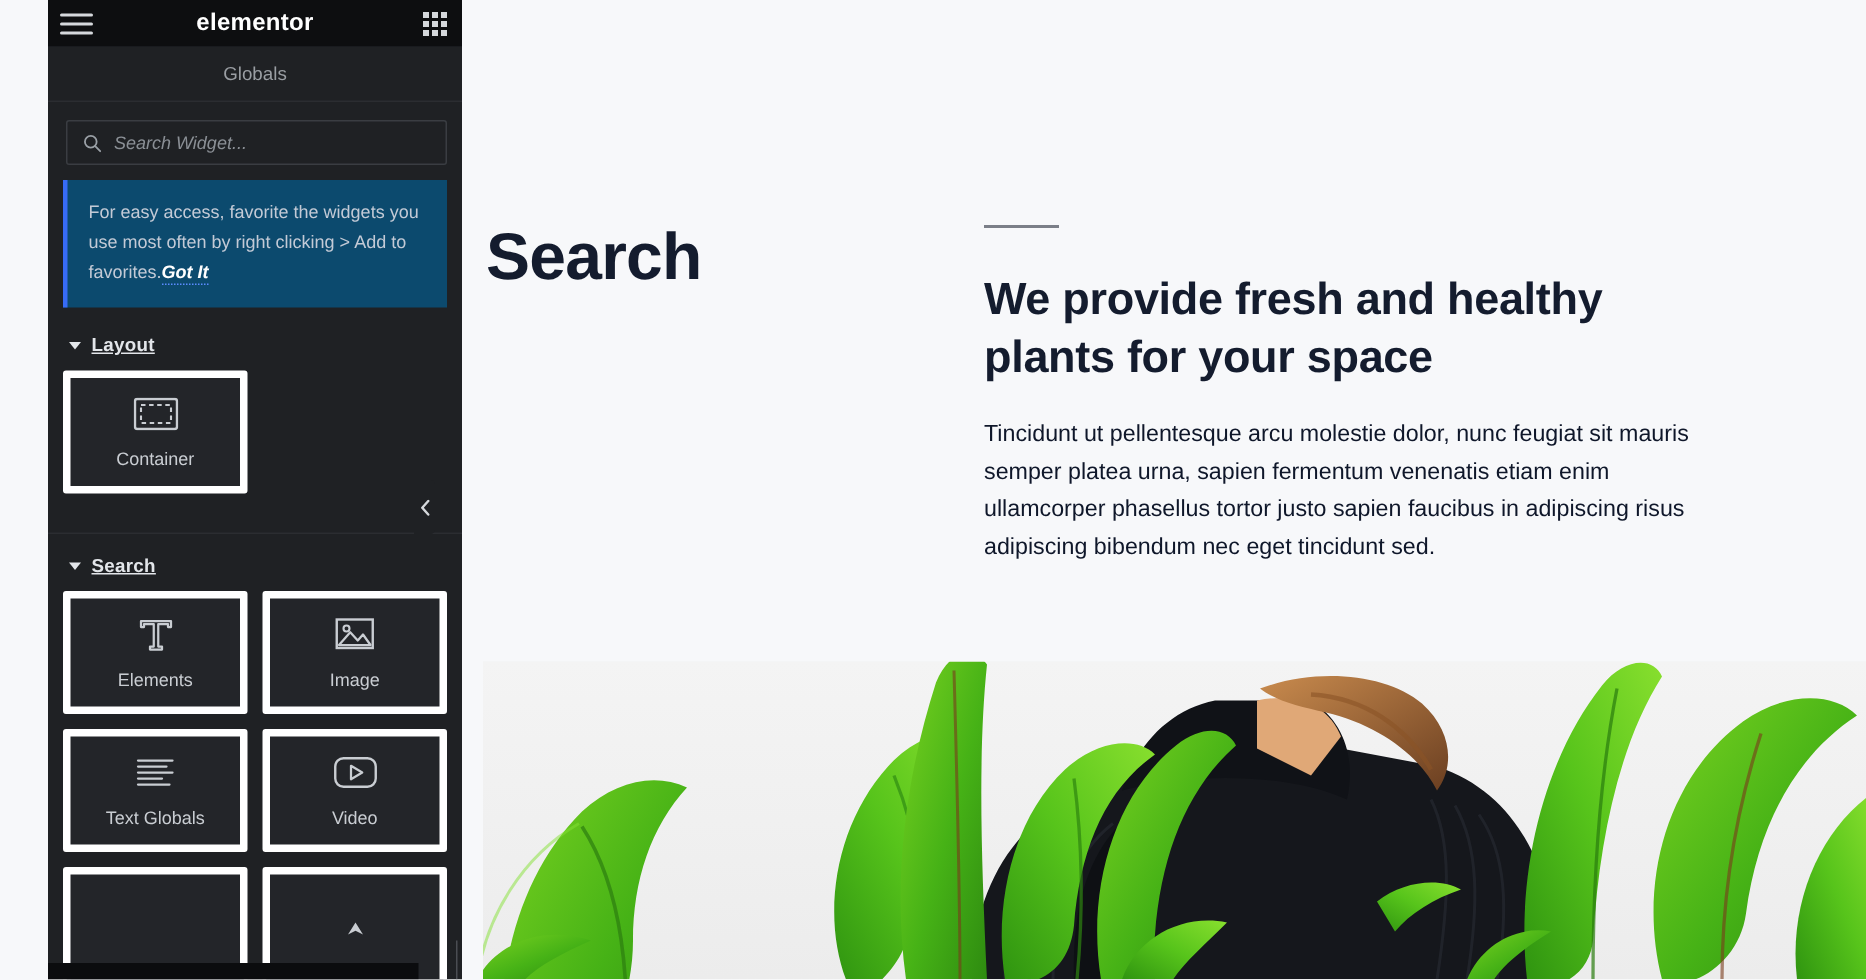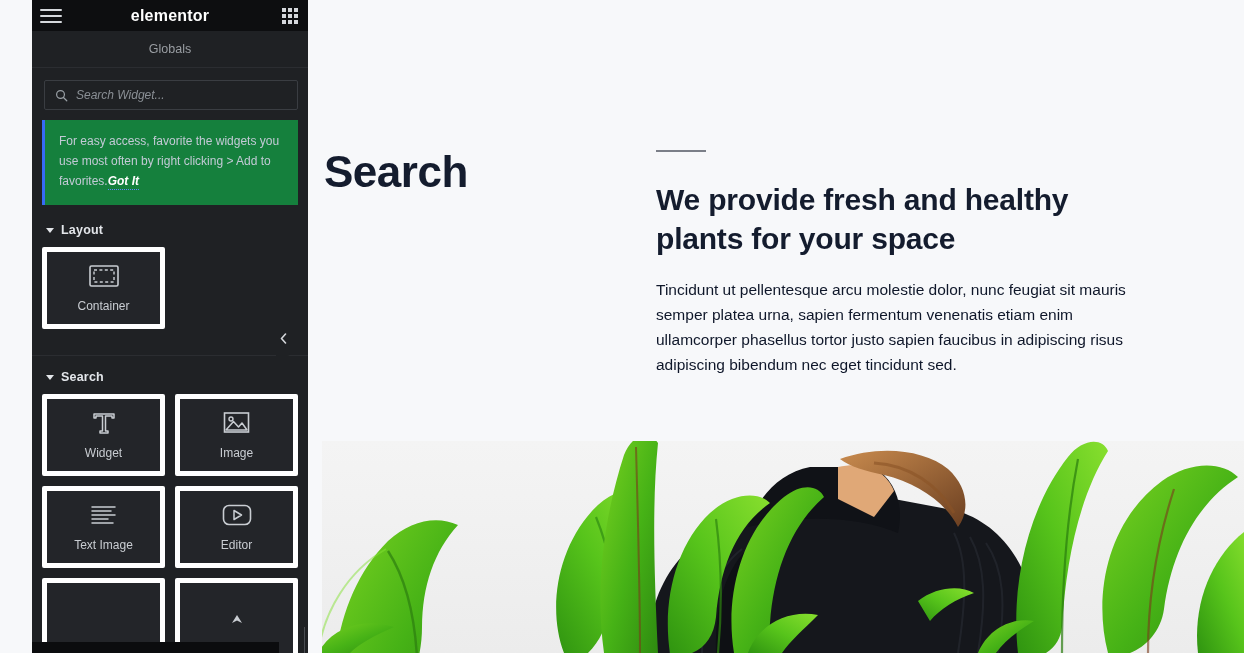--- a/index.html
+++ b/index.html
@@ -56,34 +56,34 @@
   }
   .search-box svg { flex: 0 0 auto; }
   .search-box input {
     border: none; outline: none; background: transparent; color: #b5b9be;
     font-size: 12px; font-style: italic; font-family: "Liberation Sans", sans-serif;
     width: 100%;
   }
   .search-box input::placeholder { color: #8a8f95; font-style: italic; }
 
   .notice {
-    margin: 0 10px; background: #15803d; border-left: 3px solid #376bf5;
+    margin: 0 10px; background: #0c4a6e; border-left: 3px solid #376bf5;
     padding: 12px 14px 14px 14px; color: #c3cad6; font-size: 12px; line-height: 1.65;
   }
   .notice .got-it {
     color: #ffffff; font-weight: bold; font-style: italic;
     border-bottom: 1px dotted #5b8bff; cursor: pointer; padding-bottom: 1px;
   }
 
   .section { margin-top: 18px; }
   .section + .section { border-top: 1px solid #2b2d31; padding-top: 14px; margin-top: 16px; }
   .section-title {
     display: flex; align-items: center; gap: 7px;
     color: #e3e6ea; font-size: 12.5px; font-weight: bold;
-    padding: 0 14px 10px 14px; cursor: pointer; letter-spacing: .2px;
+    padding: 0 14px 10px 14px; cursor: pointer; letter-spacing: .2px; text-decoration: underline;
   }
   .caret { width: 0; height: 0; border-left: 4.5px solid transparent;
     border-right: 4.5px solid transparent; border-top: 5px solid #e3e6ea; }
 
   .widget-grid { display: grid; grid-template-columns: 1fr 1fr; gap: 10px; padding: 0 10px 10px 10px; }
   .widget-grid.single { grid-template-columns: 1fr 1fr; }
   .widget {
     height: 82px; border: 5px solid #ffffff; background: #232529;
     display: flex; flex-direction: column; align-items: center; justify-content: center;
     gap: 10px; cursor: pointer; border-radius: 2px;
@@ -201,21 +201,21 @@
           <span>Search</span>
         </div>
         <div class="widget-grid">
 
           <div class="widget">
             <div class="widget-icon">
               <svg width="26" height="26" viewBox="0 0 26 26">
                 <path d="M3 4 H23 V8 H21 V6 H14.5 V21 H17 V23 H9 V21 H11.5 V6 H5 V8 H3 Z" fill="none" stroke="#c9cdd2" stroke-width="1.5" stroke-linejoin="round"></path>
               </svg>
             </div>
-            <div class="widget-label">Widget</div>
+            <div class="widget-label">Elements</div>
           </div>
 
           <div class="widget">
             <div class="widget-icon">
               <svg width="27" height="24" viewBox="0 0 27 24">
                 <rect x="1.5" y="2" width="24" height="19" fill="none" stroke="#c9cdd2" stroke-width="1.6"></rect>
                 <circle cx="8" cy="8" r="2" fill="none" stroke="#c9cdd2" stroke-width="1.4"></circle>
                 <path d="M3 19 L10.5 10.5 L15.5 16 L19 12 L24 19 Z" fill="none" stroke="#c9cdd2" stroke-width="1.5" stroke-linejoin="round"></path>
               </svg>
             </div>
@@ -227,31 +227,31 @@
               <svg width="27" height="22" viewBox="0 0 27 22">
                 <g stroke="#c9cdd2" stroke-width="1.5" stroke-linecap="round">
                   <line x1="2" y1="3" x2="25" y2="3"></line>
                   <line x1="2" y1="7" x2="21" y2="7"></line>
                   <line x1="2" y1="11" x2="25" y2="11"></line>
                   <line x1="2" y1="15" x2="18" y2="15"></line>
                   <line x1="2" y1="19" x2="23" y2="19"></line>
                 </g>
               </svg>
             </div>
-            <div class="widget-label">Text Image</div>
+            <div class="widget-label">Text Globals</div>
           </div>
 
           <div class="widget">
             <div class="widget-icon">
               <svg width="30" height="22" viewBox="0 0 30 22">
                 <rect x="1.5" y="1.5" width="27" height="19" rx="5.5" fill="none" stroke="#c9cdd2" stroke-width="1.6"></rect>
                 <path d="M12 6.5 L19.5 11 L12 15.5 Z" fill="none" stroke="#c9cdd2" stroke-width="1.5" stroke-linejoin="round"></path>
               </svg>
             </div>
-            <div class="widget-label">Editor</div>
+            <div class="widget-label">Video</div>
           </div>
 
           <div class="widget">
             <div class="widget-icon"></div>
           </div>
           <div class="widget">
             <div class="widget-icon">
               <svg width="18" height="14" viewBox="0 0 18 14">
                 <path d="M9 3 L14 11 L9 8.5 L4 11 Z" fill="#c9cdd2"></path>
               </svg>

